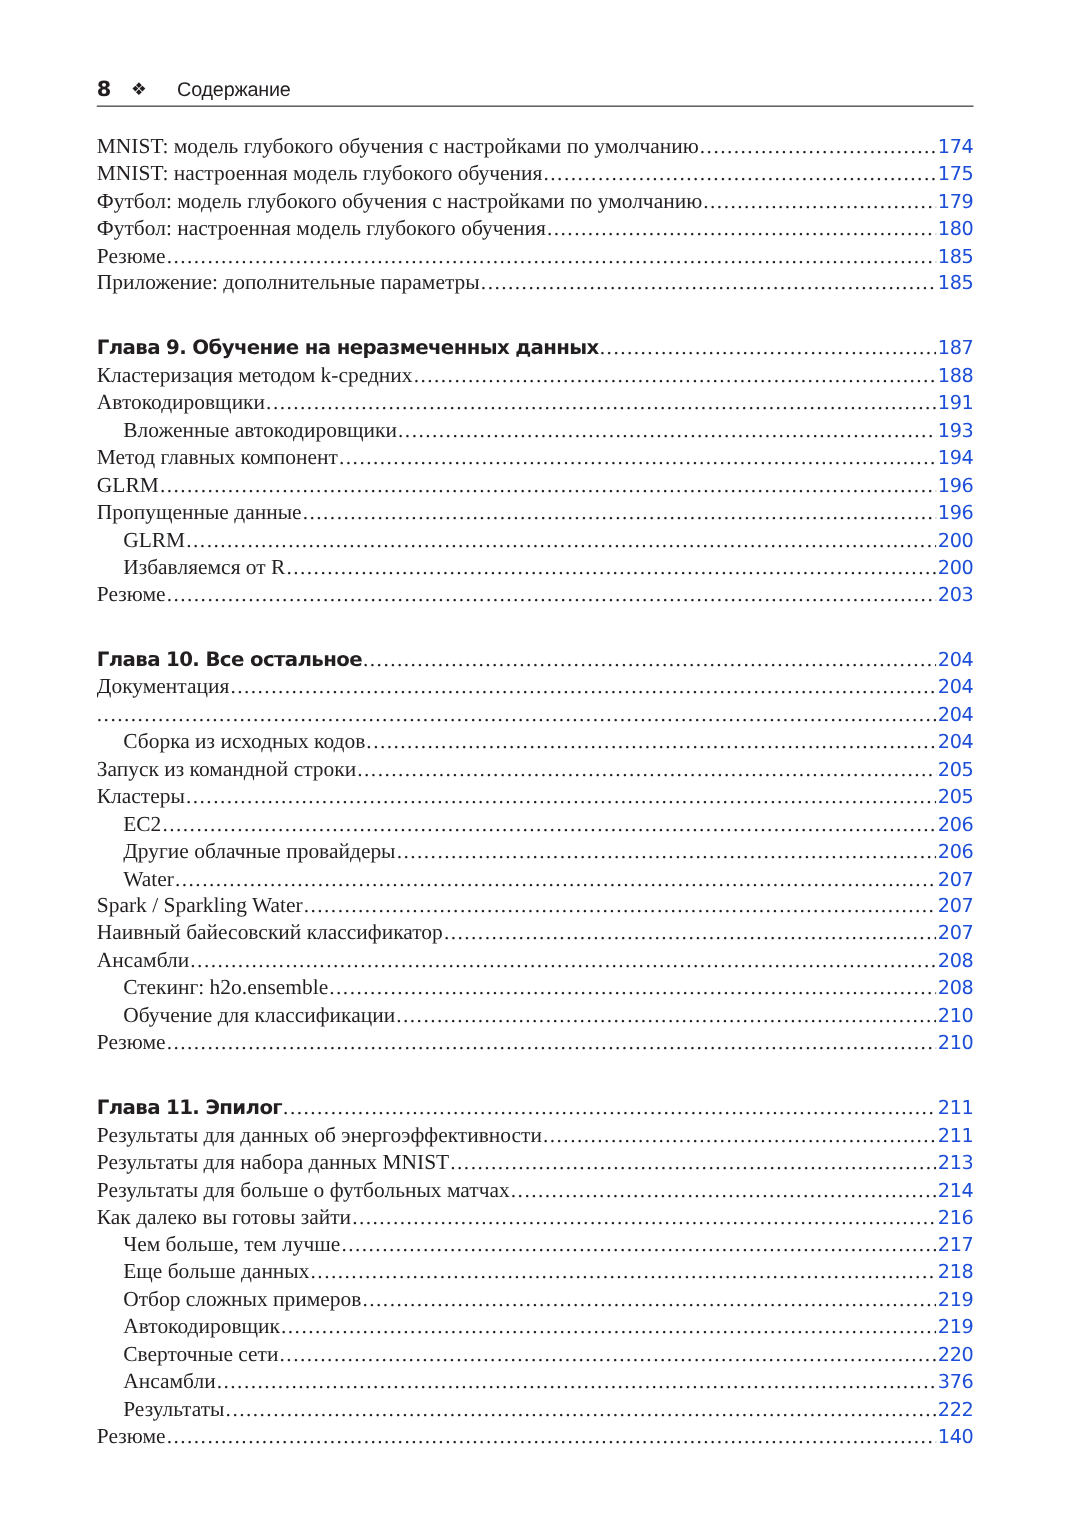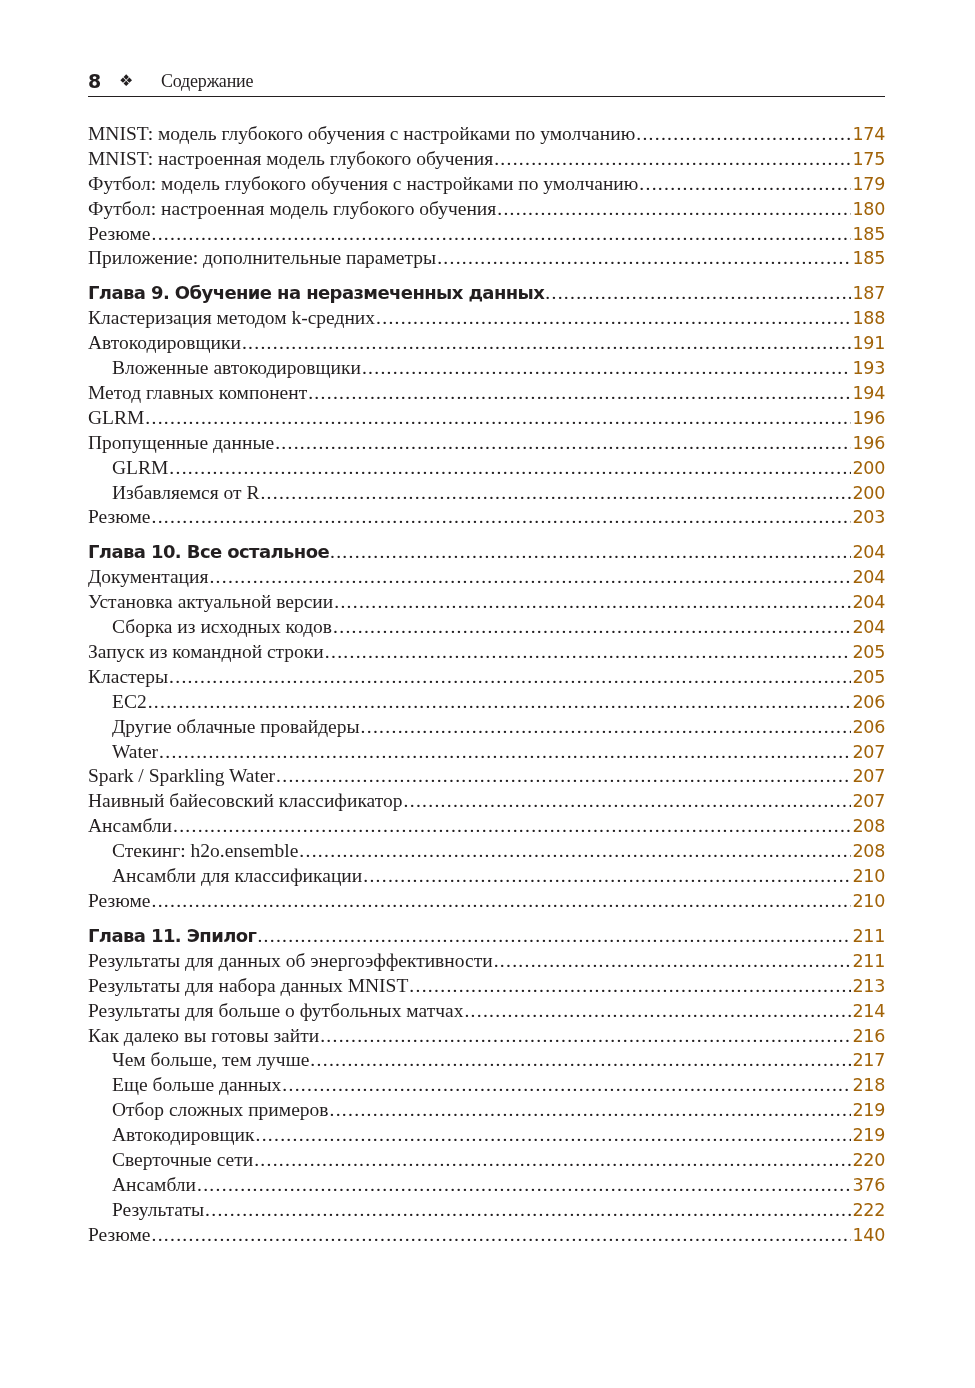--- a/index.html
+++ b/index.html
@@ -34,40 +34,40 @@
     .page-header .orn {
       position: absolute;
       left: 31px;
       top: 0;
       font-size: 16px;
     }
     .page-header .title {
       position: absolute;
       left: 73px;
       top: 0;
-      font-family: Liberation Serif, serif;
+      font-family: Liberation Sans, sans-serif;
       font-size: 18px;
       letter-spacing: -0.2px;
     }
     .toc {
       position: absolute;
       left: 88px;
       top: 122px;
       width: 797px;
     }
     .toc-row {
       position: relative;
       height: 24.9px;
       display: flex;
       align-items: baseline;
       overflow: hidden;
       white-space: nowrap;
     }
     .toc-row.chapter {
-      margin-top: 8px;
+      margin-top: 32px;
       height: 27px;
     }
     .toc-row .label {
       font-family: "Liberation Serif", serif;
       font-size: 19.5px;
       line-height: 24.9px;
       flex: 0 0 auto;
       background: #fff;
       padding-right: 1px;
     }
@@ -90,21 +90,21 @@
       letter-spacing: 1.3px;
       color: #231f20;
     }
     .toc-row .leader::after {
       content: "........................................................................................................................................................................................................";
     }
     .toc-row .page {
       flex: 0 0 auto;
       font-family: "DejaVu Sans", sans-serif;
       font-size: 17.5px;
-      color: #a16207;
+      color: #1d4ed8;
       padding-left: 1px;
       letter-spacing: -0.3px;
     }
   </style>
 </head>
 <body>
 
 <div class="page-header">
   <span class="num">8</span>
   <span class="orn">❖</span>
@@ -196,21 +196,20 @@
       <span class="label">Глава 10. Все остальное</span>
       <span class="leader"></span>
       <span class="page">204</span>
     </div>
     <div class="toc-row">
       <span class="label">Документация </span>
       <span class="leader"></span>
       <span class="page">204</span>
     </div>
     <div class="toc-row">
-      <span class="label">Установка актуальной версии</span>
       <span class="leader"></span>
       <span class="page">204</span>
     </div>
     <div class="toc-row sub">
       <span class="label">Сборка из исходных кодов </span>
       <span class="leader"></span>
       <span class="page">204</span>
     </div>
     <div class="toc-row">
       <span class="label">Запуск из командной строки </span>
@@ -251,21 +250,21 @@
       <span class="label">Ансамбли</span>
       <span class="leader"></span>
       <span class="page">208</span>
     </div>
     <div class="toc-row sub">
       <span class="label">Стекинг: h2o.ensemble</span>
       <span class="leader"></span>
       <span class="page">208</span>
     </div>
     <div class="toc-row sub">
-      <span class="label">Ансамбли для классификации</span>
+      <span class="label">Обучение для классификации</span>
       <span class="leader"></span>
       <span class="page">210</span>
     </div>
     <div class="toc-row">
       <span class="label">Резюме</span>
       <span class="leader"></span>
       <span class="page">210</span>
     </div>
     <div class="toc-row chapter">
       <span class="label">Глава 11. Эпилог </span>

